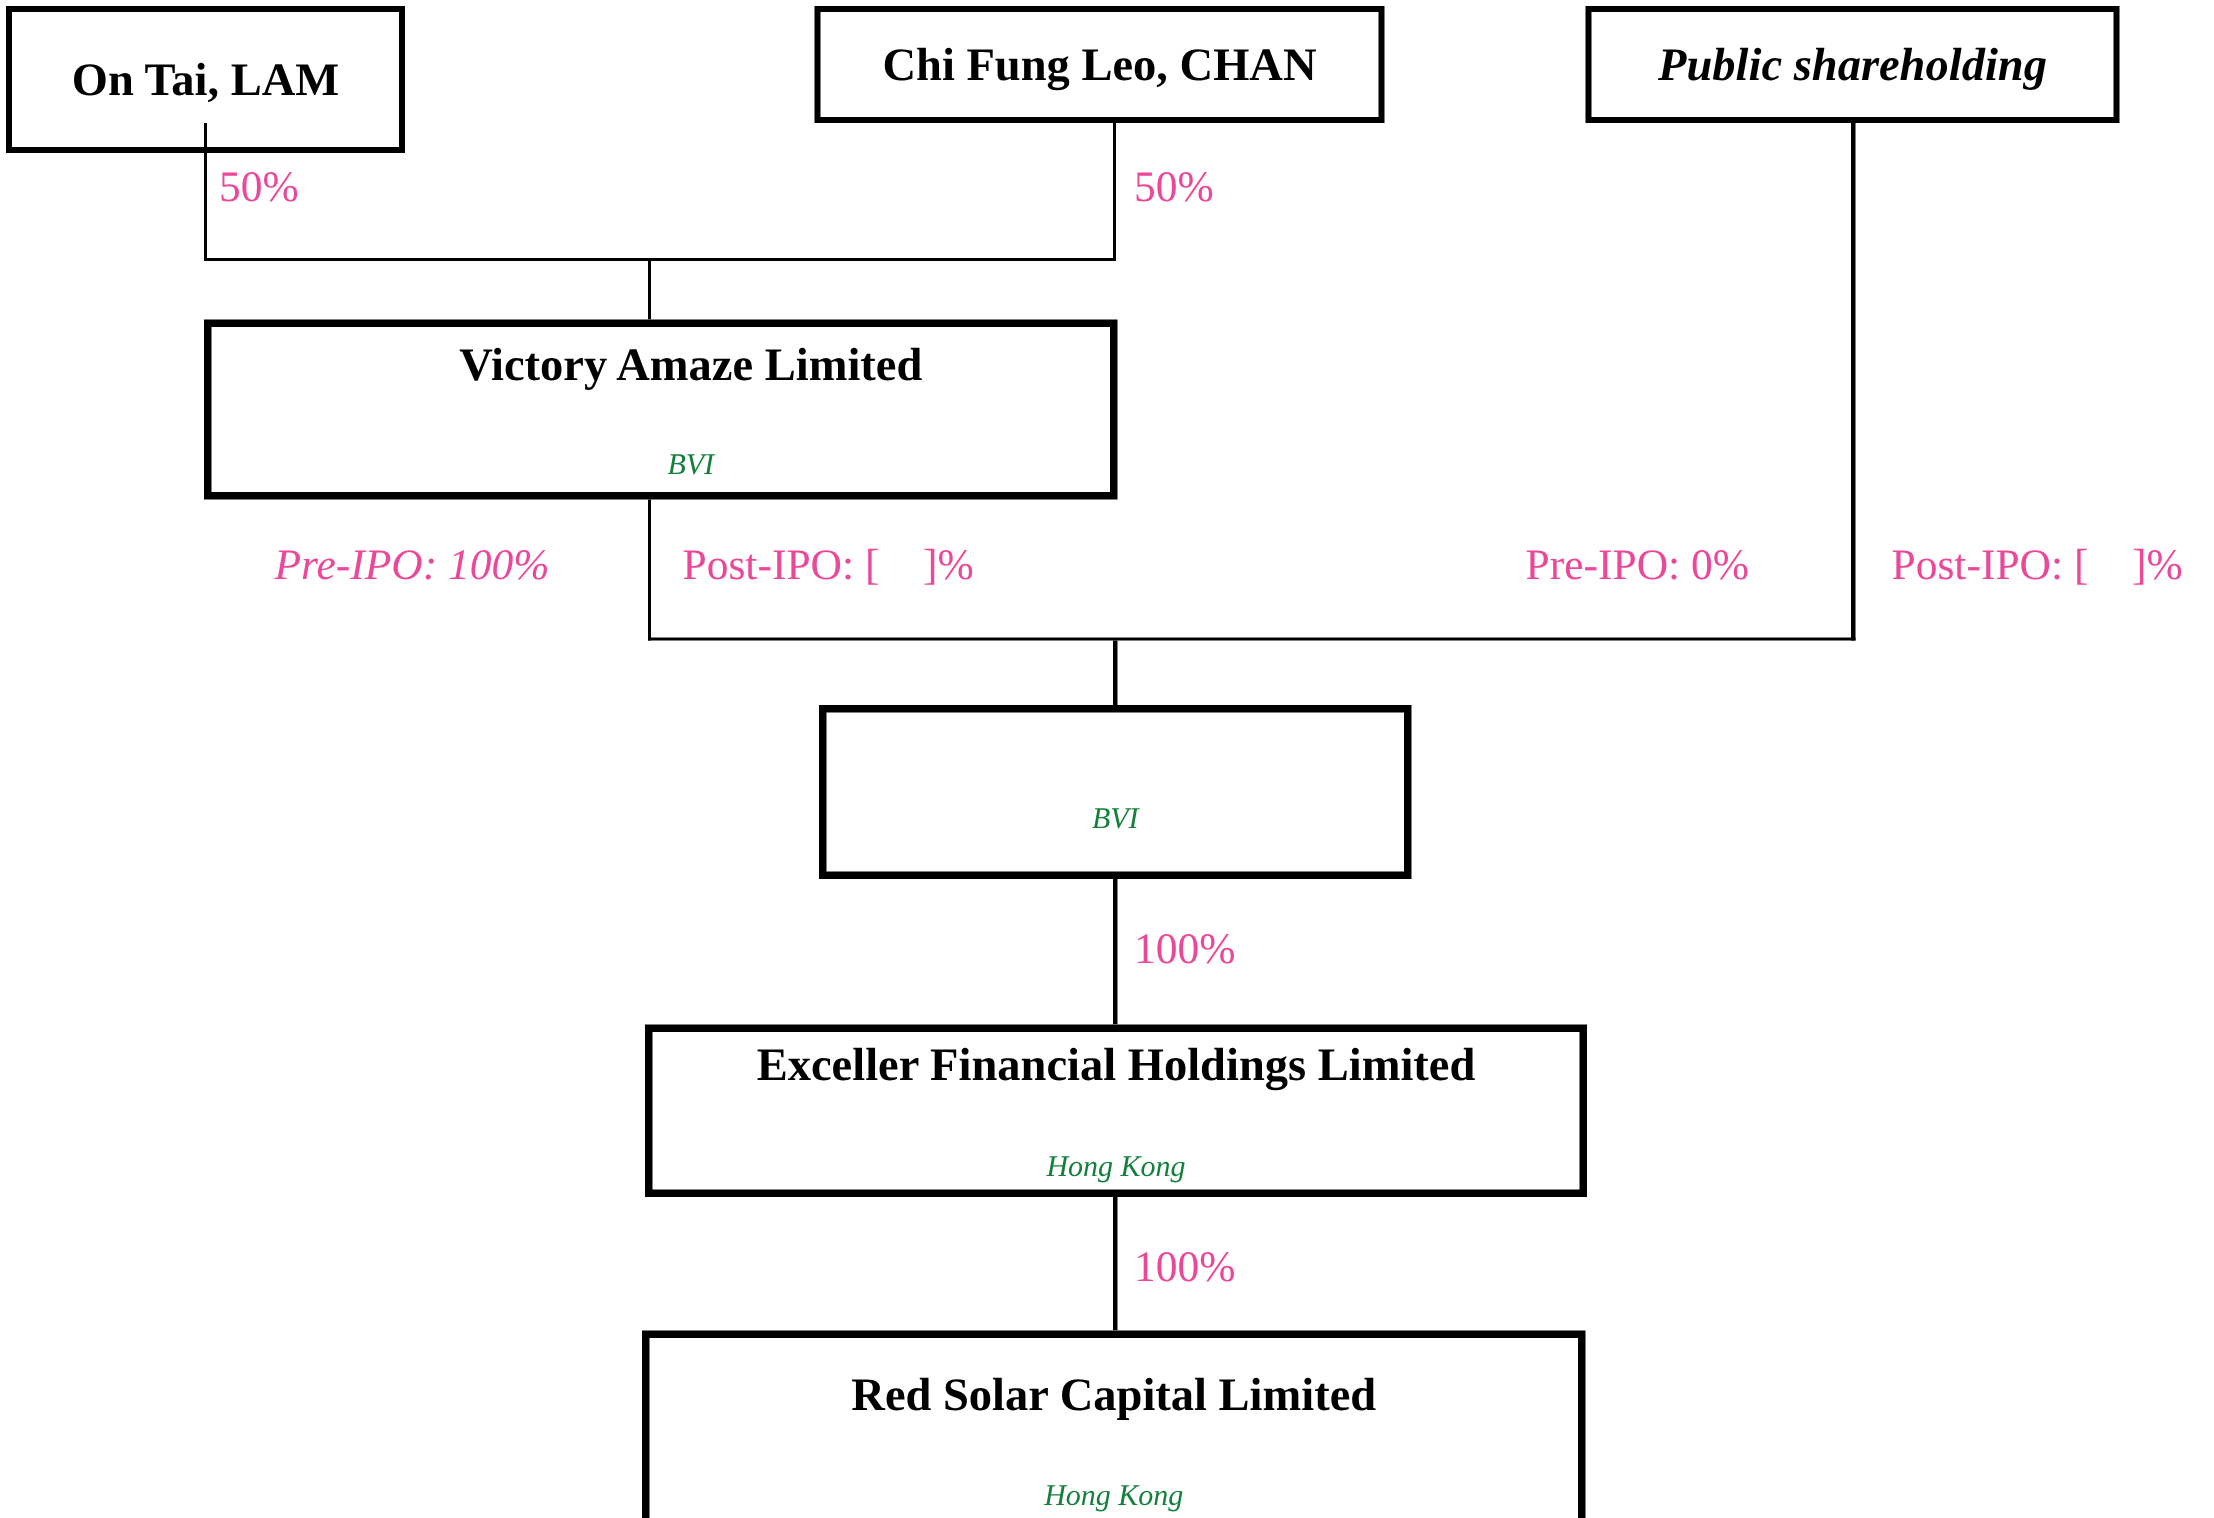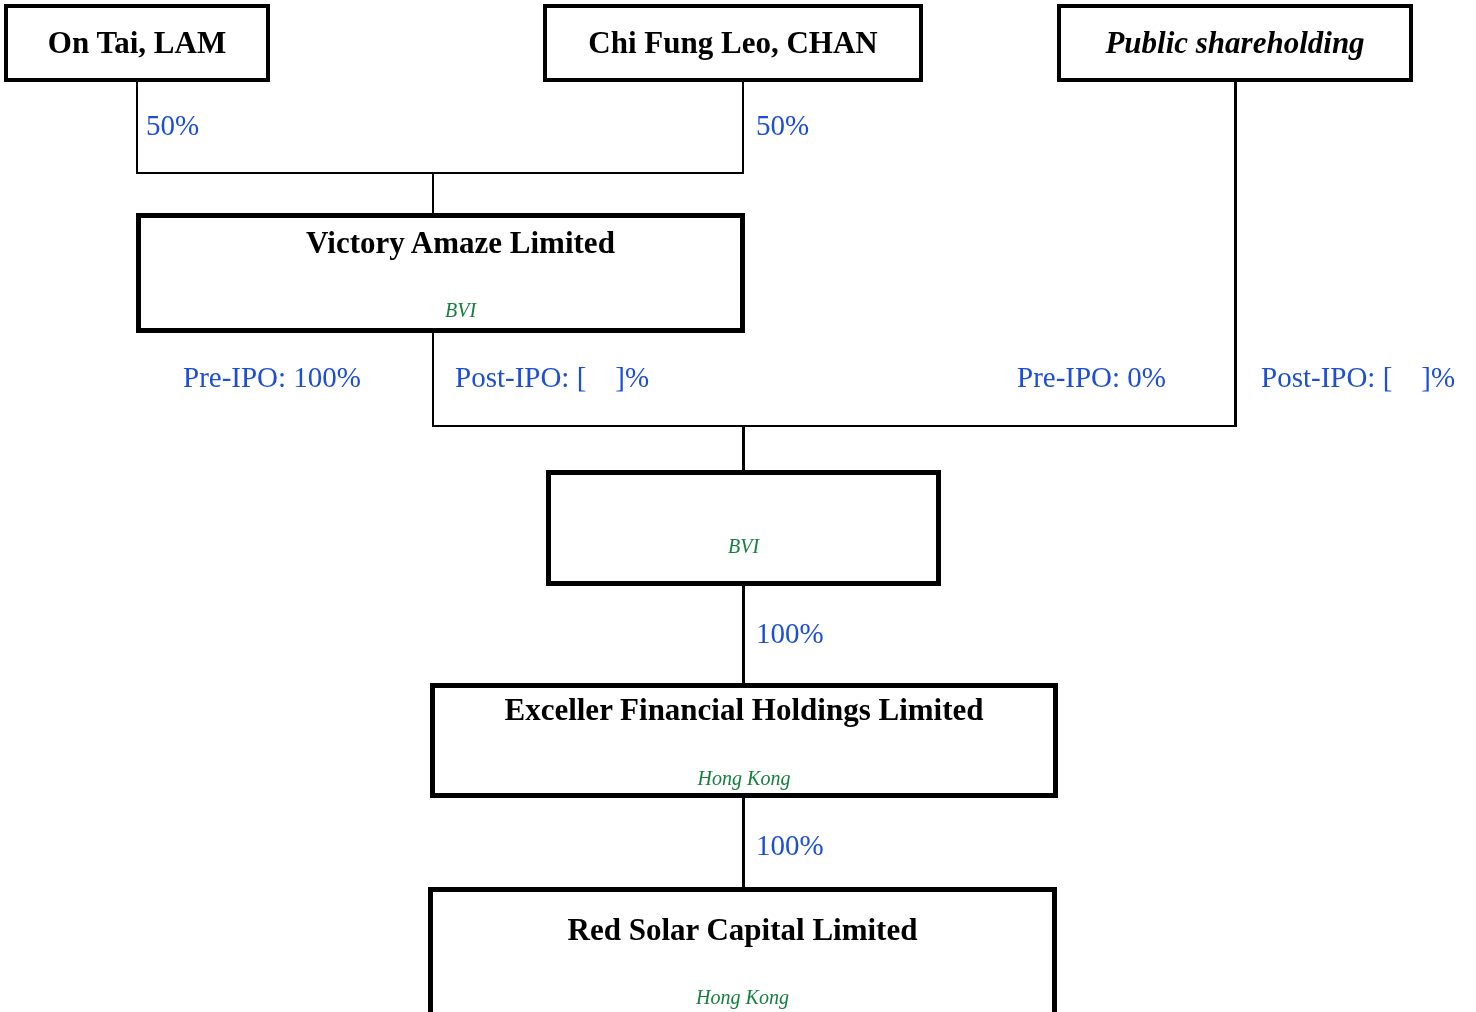--- a/index.html
+++ b/index.html
@@ -43,26 +43,26 @@
   }
 
   
   .line { position: absolute; background: #000000; }
 
   
   .edge-label {
     position: absolute;
     font-size: 29px;
     line-height: 1.1;
-    color: #1d4ed8;
+    color: #ec4899;
     white-space: pre;
   }
 
   
-  #node-on-tai    { left: 4px;    top: 4px;   width: 266px; height: 78px; }
+  #node-on-tai    { left: 4px;    top: 4px;   width: 266px; height: 98px; }
   #node-chi-fung  { left: 543px;  top: 4px;   width: 380px; height: 78px; }
   #node-public    { left: 1057px; top: 4px;   width: 356px; height: 78px; font-style: italic; }
   #node-victory   { left: 136px;  top: 213px; width: 609px; height: 120px; padding-left: 40px; }
   #node-vittoria  { left: 546px;  top: 470px; width: 395px; height: 116px; }
   #node-exceller  { left: 430px;  top: 683px; width: 628px; height: 115px; }
   #node-redsolar  { left: 428px;  top: 887px; width: 629px; height: 146px; }
 
   
   #line-v-lam      { left: 136px;  top: 82px;  width: 2px;   height: 91px; }
   #line-v-chan     { left: 742px;  top: 82px;  width: 2px;   height: 91px; }
@@ -71,21 +71,21 @@
   #line-v-victory  { left: 432px;  top: 333px; width: 2px;   height: 94px; }
   #line-v-public   { left: 1234px; top: 82px;  width: 3px;   height: 345px; }
   #line-h-ipo      { left: 432px;  top: 425px; width: 805px; height: 2px; }
   #line-v-vittoria-in  { left: 742px; top: 427px; width: 3px; height: 43px; }
   #line-v-vittoria-out { left: 742px; top: 586px; width: 3px; height: 97px; }
   #line-v-exceller-out { left: 742px; top: 798px; width: 3px; height: 89px; }
 
   
   #label-lam-pct       { left: 146px;  top: 110px; }
   #label-chan-pct      { left: 756px;  top: 110px; }
-  #label-victory-pre   { left: 183px;  top: 362px; }
+  #label-victory-pre   { left: 183px;  top: 362px; font-style: italic; }
   #label-victory-post  { left: 455px;  top: 362px; }
   #label-public-pre    { left: 1004px; top: 362px; margin-left: 13px; }
   #label-public-post   { left: 1261px; top: 362px; }
   #label-vittoria-pct  { left: 756px;  top: 618px; }
   #label-exceller-pct  { left: 756px;  top: 830px; }
 </style>
 </head>
 <body>
 
 <div class="canvas">

